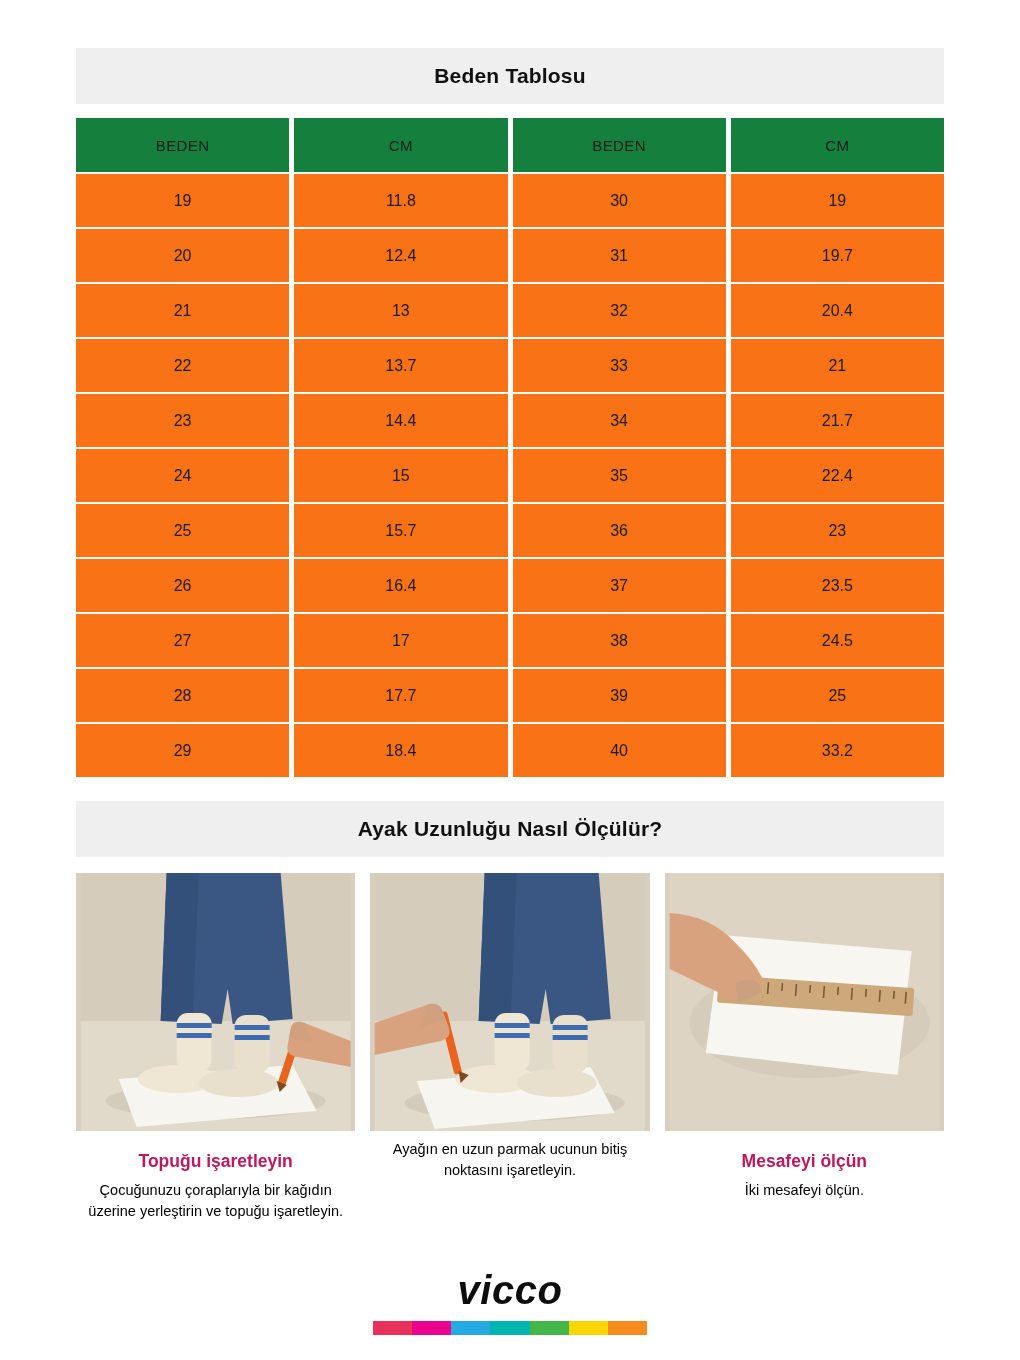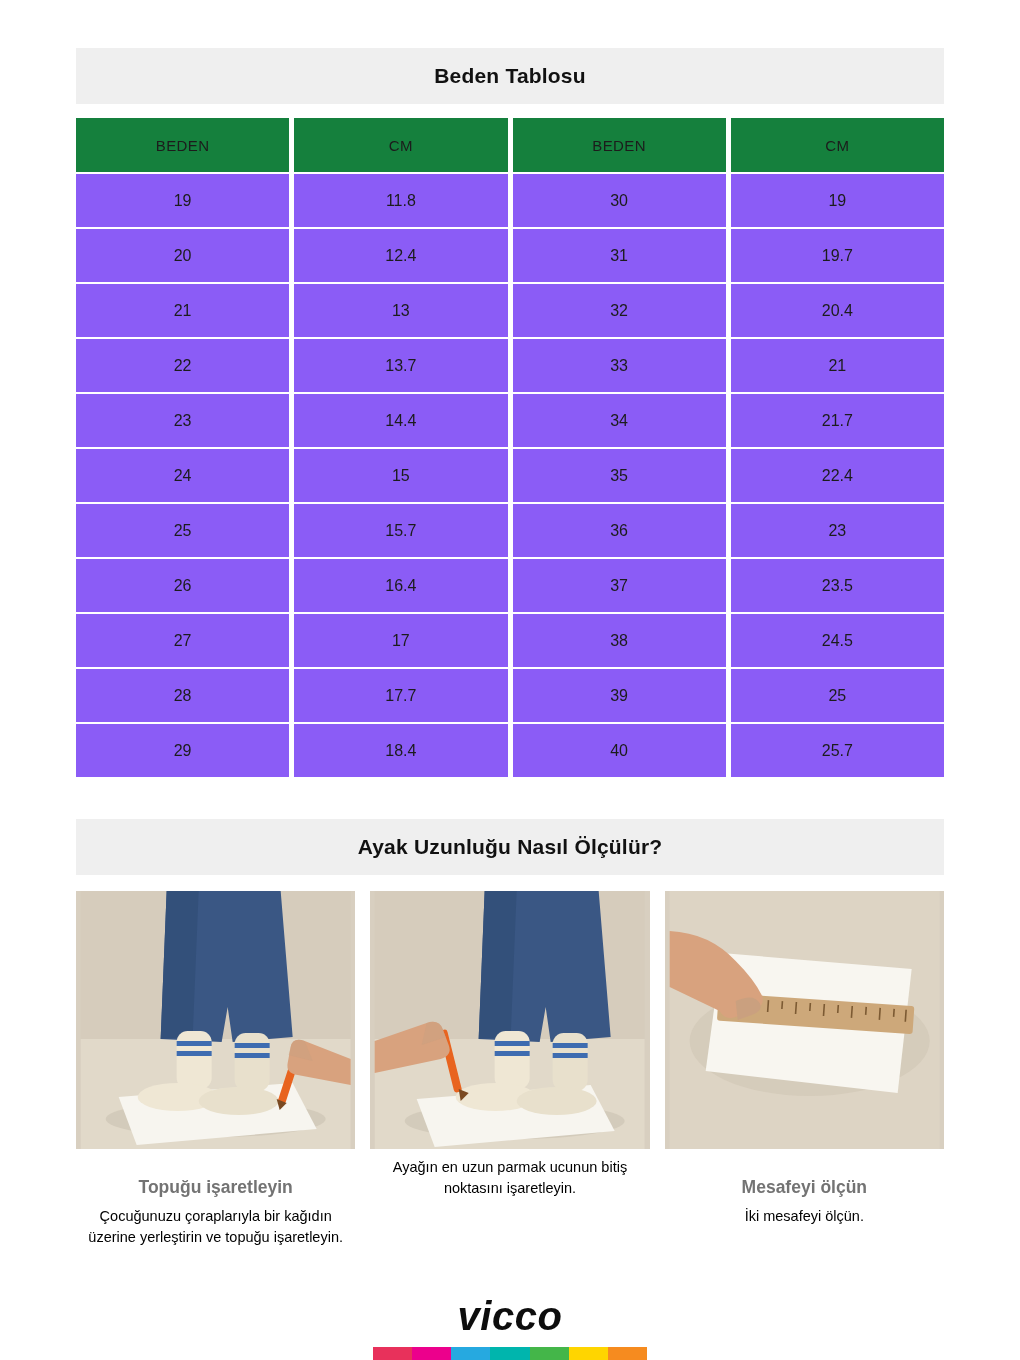--- a/index.html
+++ b/index.html
@@ -33,55 +33,55 @@
   .size-table {
     margin-top: 14px;
     display: grid;
     grid-template-columns: repeat(4, 1fr);
     column-gap: 5px;
     row-gap: 2px;
   }
   .size-row { display: contents; }
   .size-cell {
     height: 53px;
-    background: #8b5cf6;
+    background: #f97316;
     display: flex;
     align-items: center;
     justify-content: center;
     font-size: 16px;
     color: #1c1c1c;
   }
   .size-cell.head {
     height: 54px;
     background: #15803d;
     font-size: 15px;
     letter-spacing: .4px;
   }
 
-  .measure-bar { margin-top: 42px; }
+  .measure-bar { margin-top: 24px; }
 
   
   .steps {
     margin-top: 16px;
     display: grid;
     grid-template-columns: repeat(3, 1fr);
     column-gap: 15px;
   }
   .step { text-align: center; }
   .step-photo {
     width: 100%;
     height: 258px;
     display: block;
     background: #d8cfc0;
   }
   .step-title {
-    margin-top: 28px;
+    margin-top: 20px;
     font-size: 17.5px;
     font-weight: bold;
-    color: #737373;
+    color: #be185d;
   }
   .step-desc {
     margin-top: 8px;
     font-size: 14.5px;
     line-height: 1.45;
     color: #000000;
     padding: 0 6px;
   }
 
   
@@ -184,21 +184,21 @@
       <div class="size-cell">28</div>
       <div class="size-cell">17.7</div>
       <div class="size-cell">39</div>
       <div class="size-cell">25</div>
     </div>
   
     <div class="size-row">
       <div class="size-cell">29</div>
       <div class="size-cell">18.4</div>
       <div class="size-cell">40</div>
-      <div class="size-cell">25.7</div>
+      <div class="size-cell">33.2</div>
     </div>
   </div>
   </div>
 
   <div class="bar measure-bar">
     <h2>Ayak Uzunluğu Nasıl Ölçülür?</h2>
   </div>
 
   <div class="steps">
 

